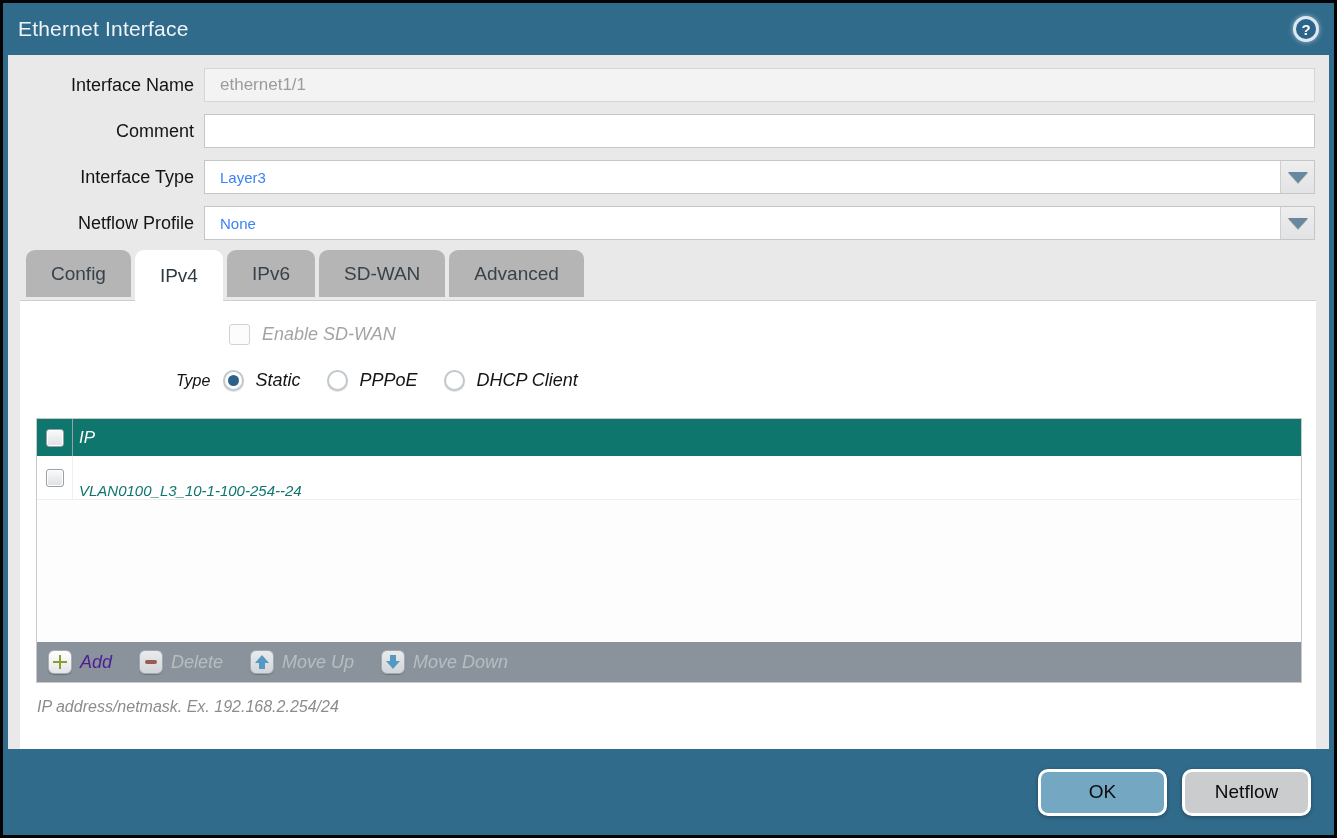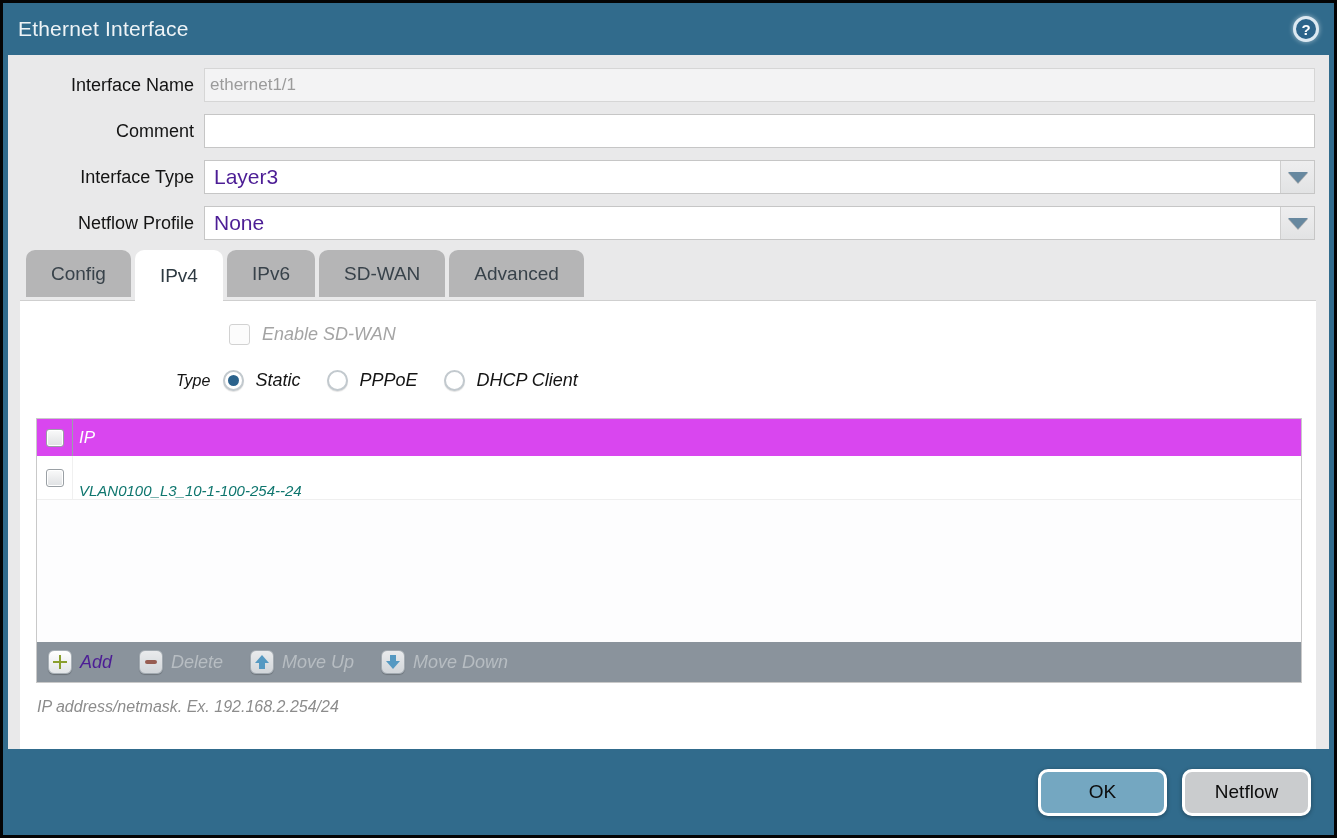--- a/index.html
+++ b/index.html
@@ -42,31 +42,31 @@
   .frow { display:flex; align-items:center; }
   .flabel {
     width:196px; flex:0 0 196px;
     text-align:right; padding-right:10px;
     font-size:18px; color:#141414; white-space:nowrap;
   }
   .fctl { flex:1 1 auto; margin-right:14px; height:34px; display:flex; }
   input.text {
     width:100%; height:34px;
     border:1px solid #c6c6c6; background:#fff;
-    font-size:17px; color:#222; padding:0 5px; outline:none;
+    font-size:17px; color:#222; padding:0 15px; outline:none;
   }
   input.text:disabled, input.text.disabled {
     background:#f3f3f4; color:#9b9b9b; border-color:#d6d6d6;
   }
   .select {
     width:100%; height:34px;
     border:1px solid #c6c6c6; background:#fff;
     display:flex; align-items:stretch; cursor:pointer;
   }
-  .select .val { flex:1; display:flex; align-items:center; padding:0 9px; font-size:21px; color:#4c1d95; }
+  .select .val { flex:1; display:flex; align-items:center; padding:0 15px; font-size:15px; color:#3b82f6; }
   .select .ddbtn {
     flex:0 0 34px; background:linear-gradient(#eeeeef,#e2e3e4);
     border-left:1px solid #cfcfcf;
     display:flex; align-items:center; justify-content:center;
   }
   .tri-down {
     width:0; height:0;
     border-left:10px solid transparent; border-right:10px solid transparent;
     border-top:11px solid #67889f;
     filter:drop-shadow(0 1px 0 rgba(0,0,0,.25));
@@ -114,21 +114,21 @@
   }
   .radio-text { font-size:18px; color:#141414; }
 
   
   .ip-table {
     margin:27px 14px 0 16px; height:265px;
     border:1px solid #c9c9c9;
     display:flex; flex-direction:column;
   }
   .thead {
-    flex:0 0 37px; background:#d946ef;
+    flex:0 0 37px; background:#0f766e;
     display:flex; align-items:center;
   }
   .cbcell {
     flex:0 0 36px; display:flex; align-items:center; justify-content:center;
     align-self:stretch;
   }
   .thead .cbcell { border-right:1px solid #98a0a8; }
   .cb.grid {
     width:18px; height:18px;
     border:1px solid #9aa0a5;

